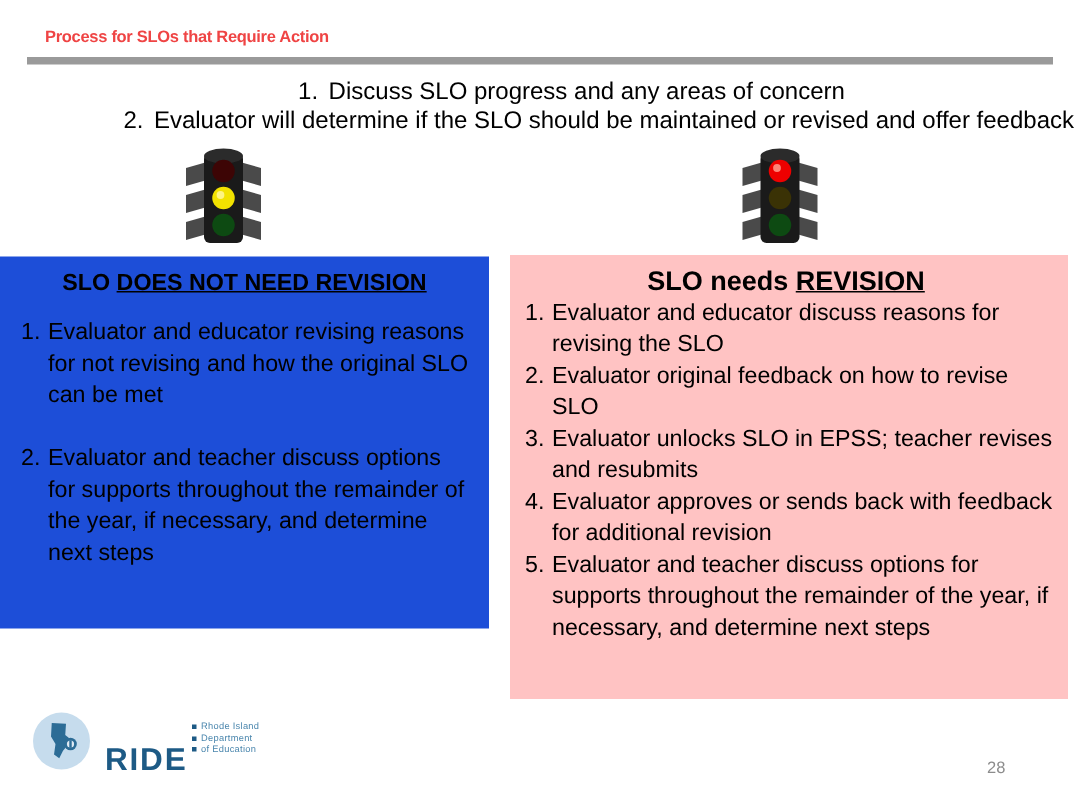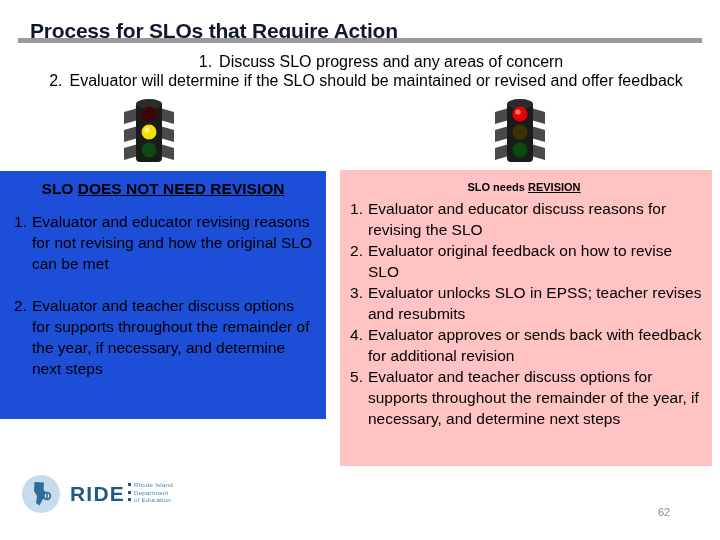--- a/index.html
+++ b/index.html
@@ -14,24 +14,24 @@
     overflow: hidden;
     font-family: "Liberation Sans", sans-serif;
     color: #000000;
   }
 
   
   #slide-title {
     position: absolute;
     left: 30px;
     top: 19px;
-    font-size: 21px;
+    font-size: 11px;
     font-weight: bold;
     letter-spacing: -0.2px;
-    color: #0f172a;
+    color: #ef4444;
     white-space: nowrap;
   }
   #title-rule {
     position: absolute;
     left: 18px;
     top: 38px;
     width: 684px;
     height: 5px;
     background: #9a9a9a;
   }
@@ -44,21 +44,21 @@
     width: 716px;
   }
   #intro .intro-line {
     font-size: 16px;
     font-weight: normal;
     line-height: 19px;
     white-space: nowrap;
     color: #000;
   }
   #intro .intro-line.line-1 { text-align: center; padding-left: 46px; }
-  #intro .intro-line.line-2 { text-align: center; padding-left: 16px; }
+  #intro .intro-line.line-2 { text-align: right; padding-left: 16px; }
   #intro .num { margin-right: 7px; }
 
   
   #graphics {
     position: absolute;
     left: 0;
     top: 98px;
     width: 720px;
     height: 72px;
   }
@@ -91,21 +91,21 @@
     top: 170px;
     width: 372px;
     height: 296px;
     background: #ffc3c3;
     box-sizing: border-box;
     padding: 7px 10px 0 6px;
   }
 
   .box-heading {
     text-align: center;
-    font-size: 11px;
+    font-size: 18px;
     font-weight: bold;
     line-height: 20px;
     color: #000;
   }
   #box-no-revision .box-heading { font-size: 15.5px; }
   .box-heading .u { text-decoration: underline; }
 
   .num-list { margin: 0; padding: 0; list-style: none; }
   .num-list li {
     display: flex;
@@ -144,21 +144,21 @@
     border-radius: 50%;
     background: #c6dced;
   }
   #logo-state-shape {
     position: absolute;
     left: 9px; top: 7px;
   }
   #logo-wordmark {
     position: absolute;
     left: 48px;
-    top: 8px;
+    top: 21px;
     font-size: 21px;
     font-weight: bold;
     letter-spacing: 1.2px;
     color: #1d5a85;
     font-family: "Liberation Sans", sans-serif;
   }
   #logo-tagline {
     position: absolute;
     left: 106px;
     top: 7px;
@@ -315,13 +315,13 @@
       <span class="bullet"></span>
       <span>Department</span>
     </div>
     <div class="tag-row">
       <span class="bullet"></span>
       <span>of Education</span>
     </div>
   </div>
 </div>
 
-<div id="page-number">62</div>
+<div id="page-number">28</div>
 
 </body></html>

